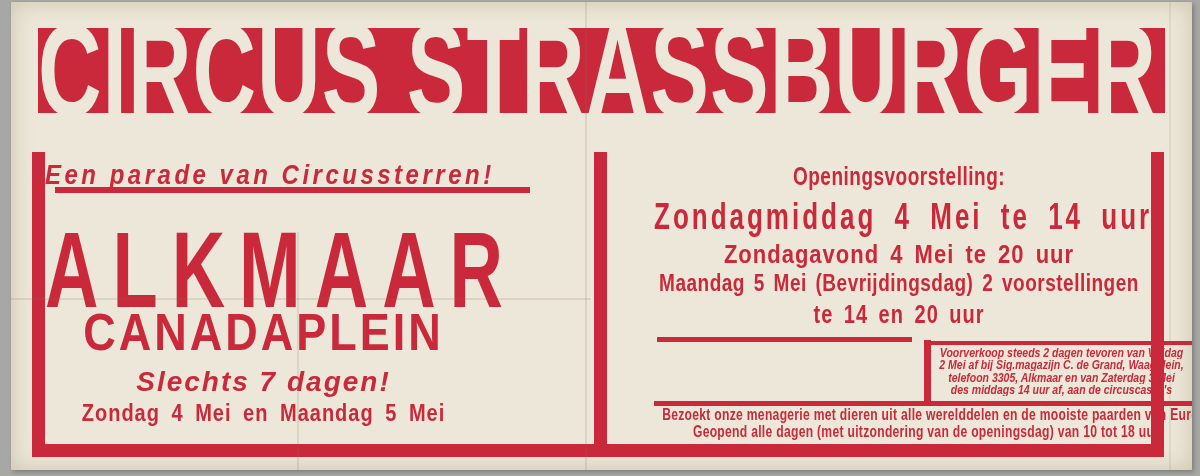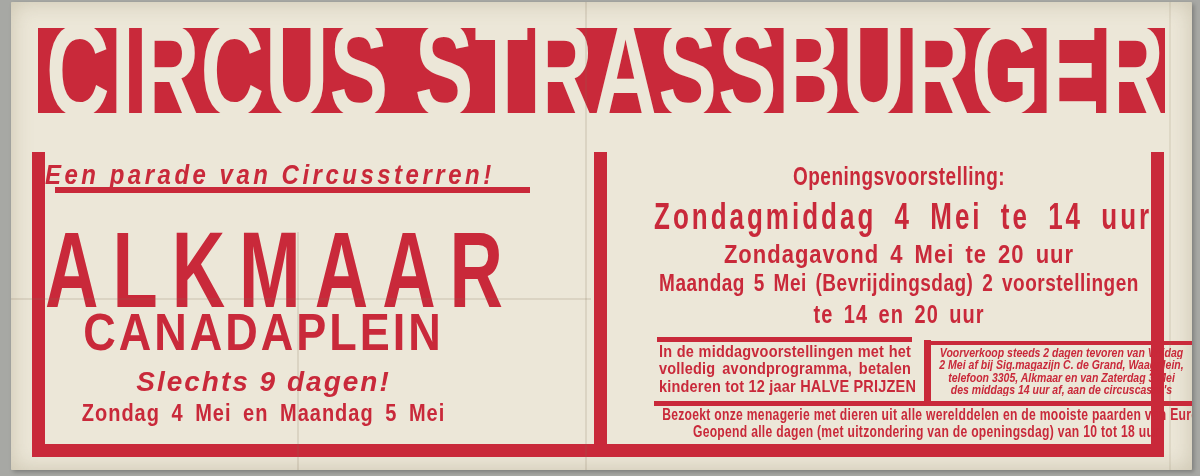--- a/index.html
+++ b/index.html
@@ -25,21 +25,21 @@
   
   .crease{position:absolute;background:rgba(130,115,85,.16);pointer-events:none;}
   .crease.v1{left:574px;top:0;width:2px;height:468px;}
   .crease.v2{left:286px;top:230px;width:2px;height:238px;}
   .crease.h1{left:0;top:296px;width:580px;height:2px;}
   .crease.v3{left:1158px;top:0;width:2px;height:468px;background:rgba(130,115,85,.12);}
 
   .banner{
     position:absolute;left:27px;top:26px;width:1127px;height:85px;
     background:var(--red);
-    display:flex;align-items:center;justify-content:flex-end;
+    display:flex;align-items:center;justify-content:flex-start;
     overflow:hidden;
   }
   .title{
     color:var(--paper);
     font-size:88px;font-weight:700;letter-spacing:1px;white-space:nowrap;
     transform:scaleY(1.5);
   }
 
   .strip{position:absolute;background:var(--red);}
   .strip.left  {left:21px;  top:150px;width:13px;height:294px;}
@@ -105,37 +105,32 @@
 
     <div class="panel panel-left">
       <div class="abs tagline">Een parade van Circussterren!</div>
       <div class="tagline-rule"></div>
       <div class="city-wrap">
         <div class="city">ALKMAAR</div>
       </div>
       <div class="venue-wrap">
         <div class="venue">CANADAPLEIN</div>
       </div>
-      <div class="abs duration">Slechts 9 dagen!</div>
+      <div class="abs duration">Slechts 7 dagen!</div>
       <div class="abs dates">Zondag 4 Mei en Maandag 5 Mei</div>
     </div>
 
     <div class="panel panel-right">
       <div class="abs rp-line opening-heading">Openingsvoorstelling:</div>
       <div class="abs rp-line show-0">Zondagmiddag 4 Mei te 14 uur</div>
       <div class="abs rp-line show-1">Zondagavond 4 Mei te 20 uur</div>
       <div class="abs rp-line show-2">Maandag 5 Mei (Bevrijdingsdag) 2 voorstellingen</div>
       <div class="abs rp-line show-3">te 14 en 20 uur</div>
 
       <div class="rule children-rule"></div>
-      <div class="children-note">
-        <div class="children-line">In de middagvoorstellingen met het</div>
-        <div class="children-line">volledig avondprogramma, betalen</div>
-        <div class="children-line">kinderen tot 12 jaar HALVE PRIJZEN</div>
-      </div>
 
       <div class="rule mini-divider"></div>
 
       <div class="rule presale-rule"></div>
       <div class="presale-note">
         <div class="presale-line">Voorverkoop steeds 2 dagen tevoren van Vrijdag</div>
         <div class="presale-line">2 Mei af bij Sig.magazijn C. de Grand, Waagplein,</div>
         <div class="presale-line">telefoon 3305, Alkmaar en van Zaterdag 3 Mei</div>
         <div class="presale-line">des middags 14 uur af, aan de circuscassa's</div>
       </div>

